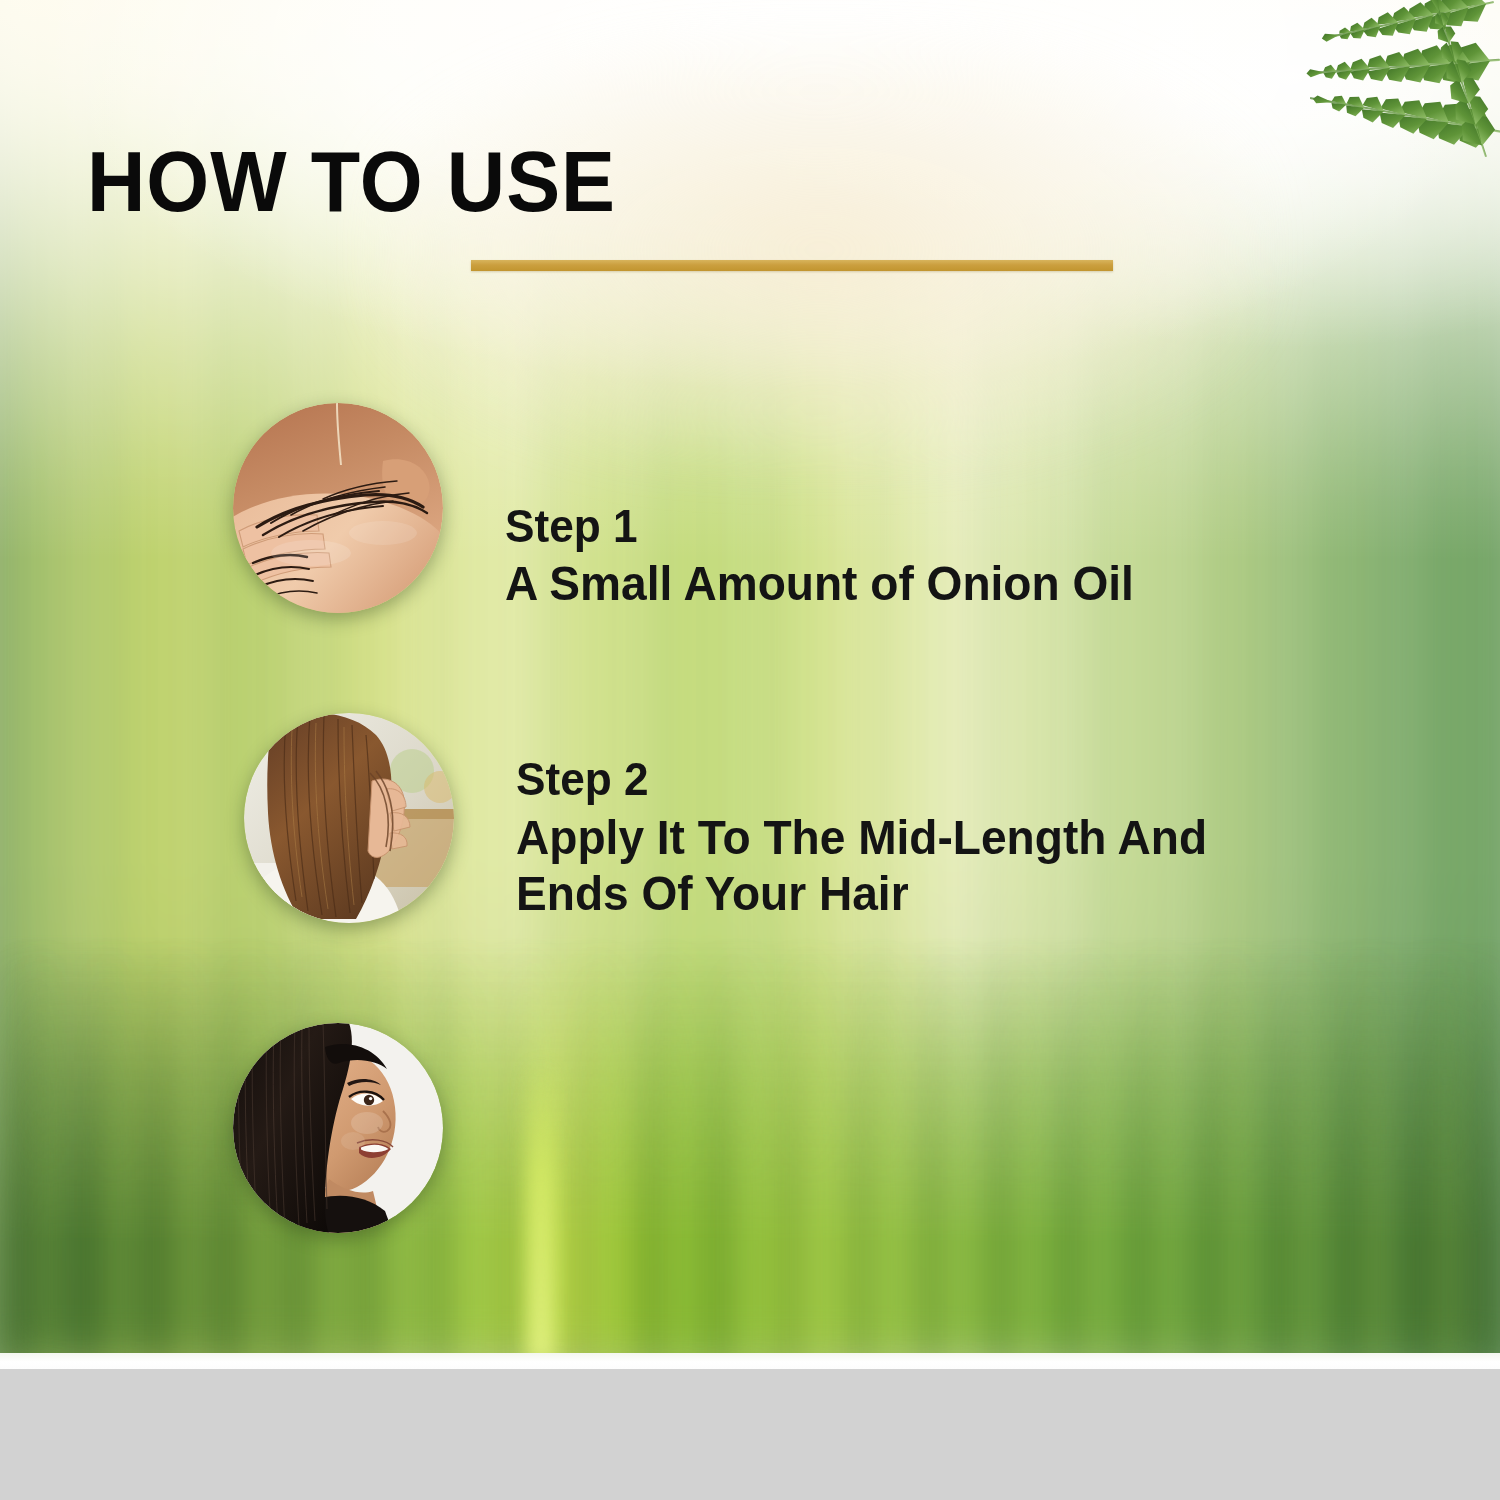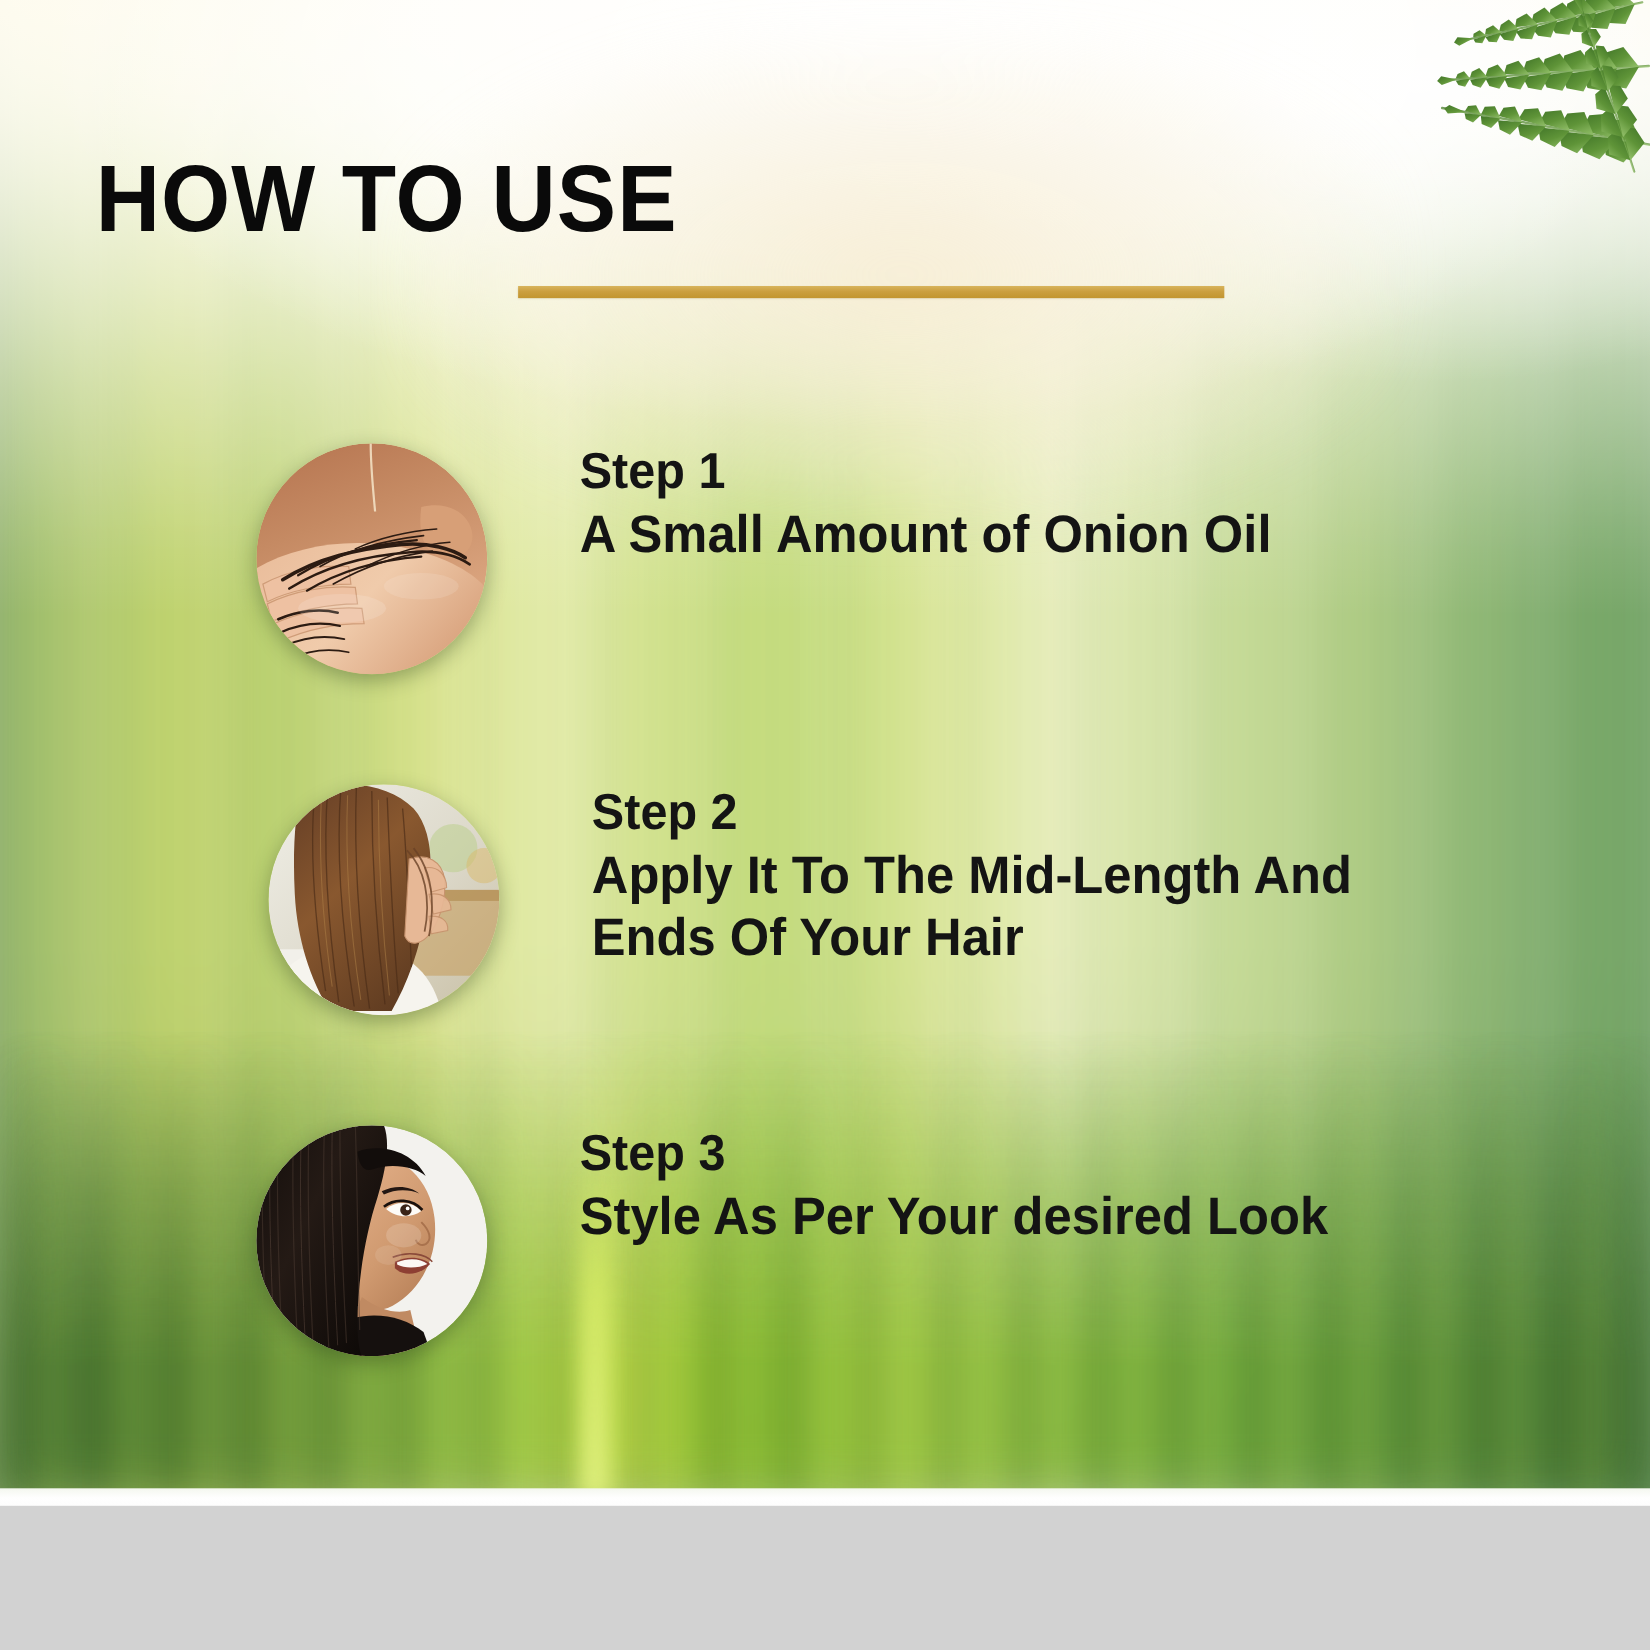--- a/index.html
+++ b/index.html
@@ -155,21 +155,21 @@
   }
   .title-rule {
     margin:36px auto 0;
     width:642px; height:11px;
     background:linear-gradient(to bottom,#d8b45c 0%, #cb9f3f 45%, #c2952f 100%);
     box-shadow:0 1px 2px rgba(120,90,20,.25);
   }
 
   
   .steps { position:absolute; left:0; top:0; width:1500px; height:1362px; }
-  .step { position:absolute; display:flex; align-items:flex-start;gap:22px; }
+  .step { position:absolute; display:flex; align-items:flex-end; }
 
   .step-thumb {
     position:relative;
     width:210px; height:210px;
     border-radius:50%;
     overflow:hidden;
     flex:0 0 auto;
     box-shadow:0 6px 18px rgba(30,50,20,.35);
   }
   .step-thumb svg { display:block; width:210px; height:210px; }
@@ -599,24 +599,20 @@
 
             <path d="M126 124 C138 118 152 120 158 126 C150 136 134 138 126 130 Z" fill="#8d3f33"></path>
             <path d="M128 124.5 C139 120 150 121.5 155.5 126 C148 130 135 130.5 128 126.5 Z" fill="#fbf8f4"></path>
             <path d="M124 120 C138 114 154 117 160 124" stroke="#8a4a3a" stroke-width="1.4" fill="none"></path>
 
             <ellipse cx="134" cy="100" rx="16" ry="11" fill="#ffffff" opacity=".16"></ellipse>
             <ellipse cx="120" cy="118" rx="12" ry="9" fill="#ffffff" opacity=".10"></ellipse>
           </g>
         </svg>
       </div>
-      <div class="step-text">
-        <div class="step-label">Step 3</div>
-        <div class="step-desc">Style As Per Your desired Look</div>
-      </div>
     </div>
 
   </div>
 
   <div class="bottom-white"></div>
   <div class="bottom-gray"></div>
 
 </div>
 
 </body></html>

